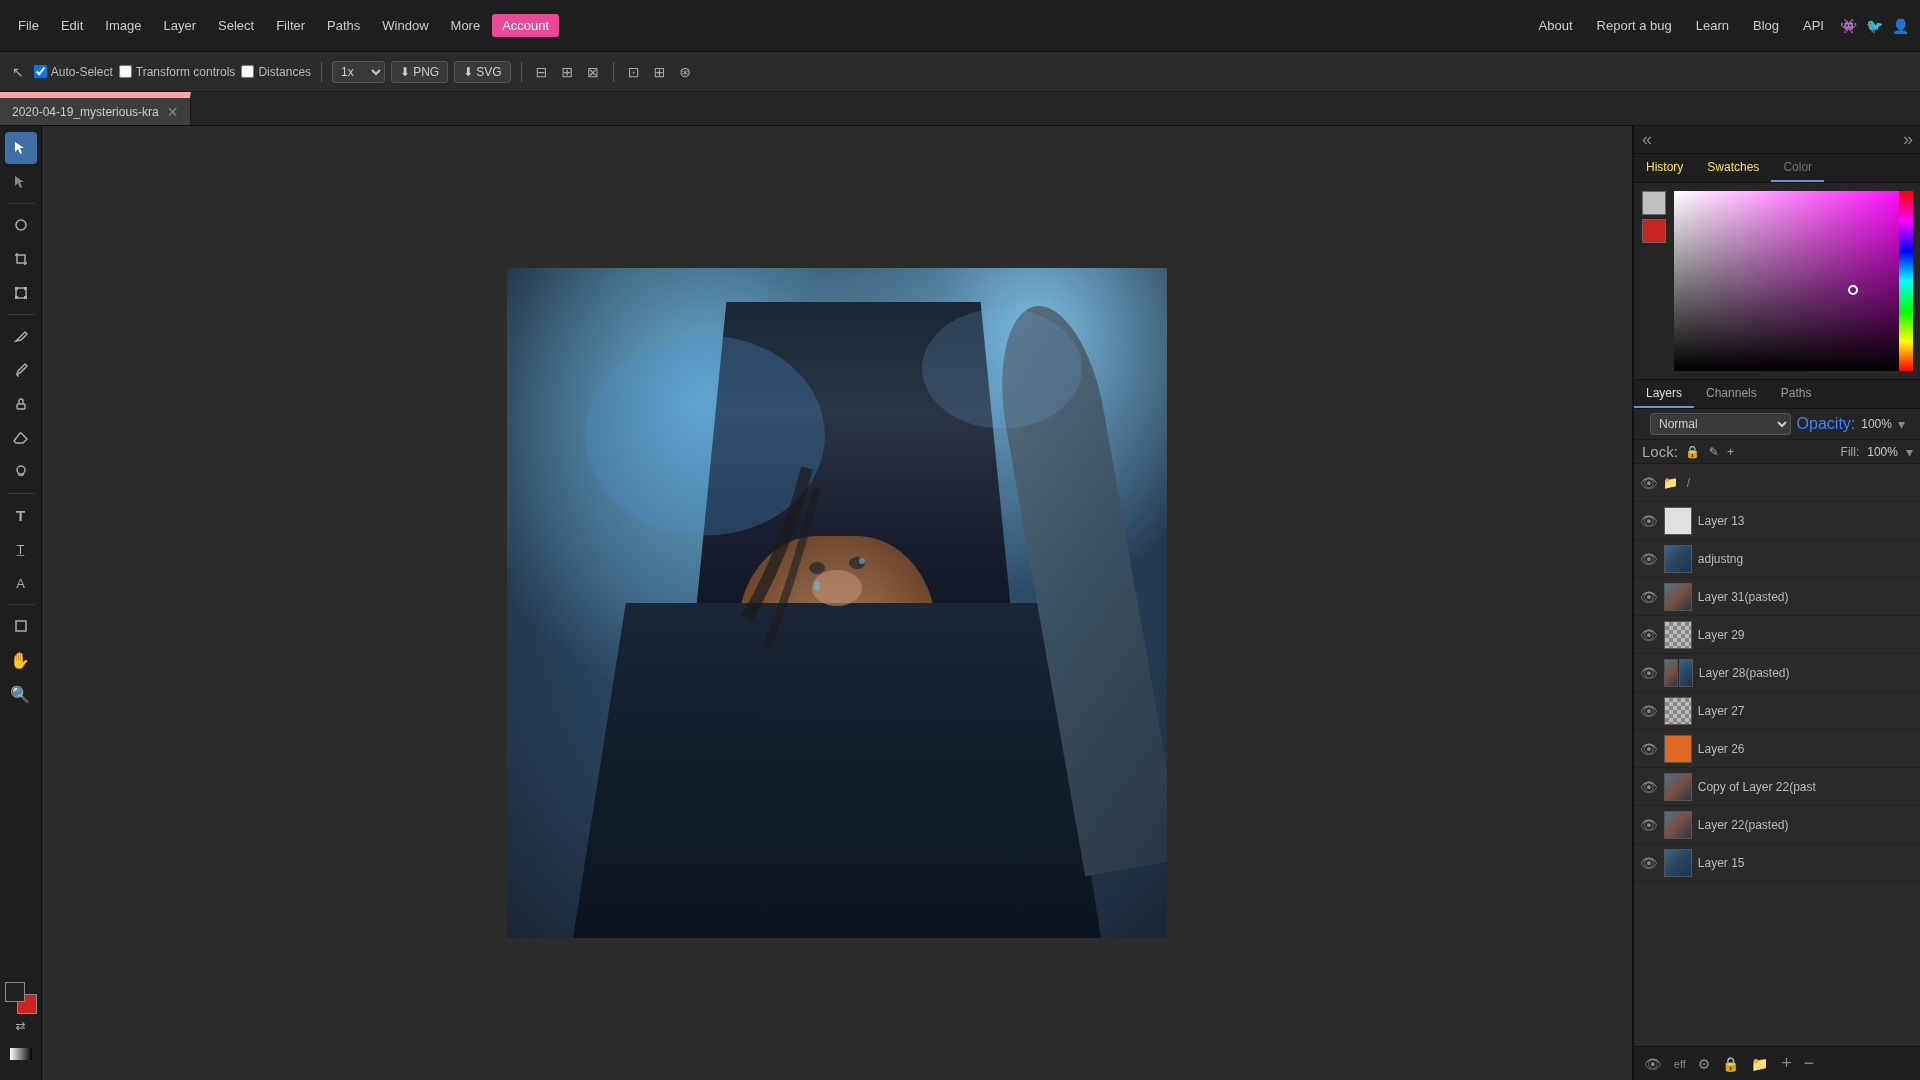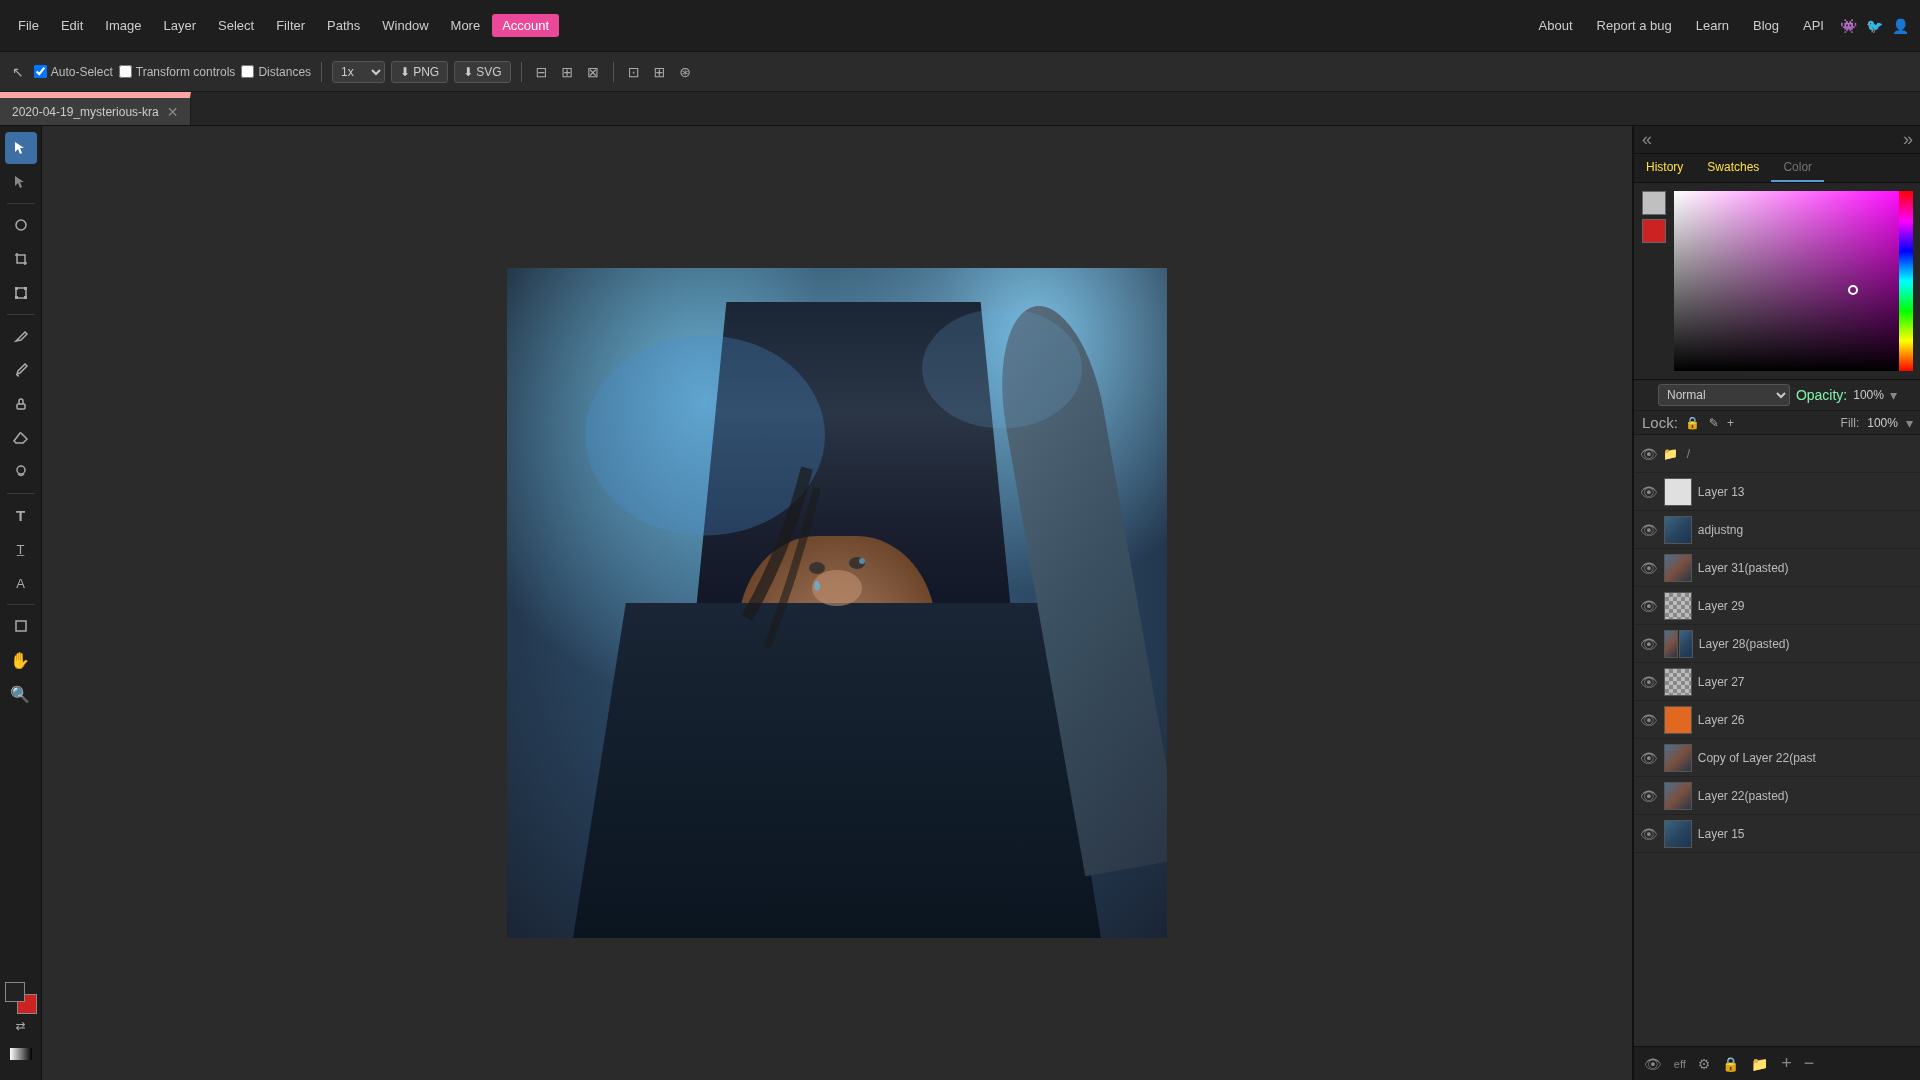--- a/index.html
+++ b/index.html
@@ -311,21 +311,21 @@
       cursor: pointer;
       font-size: 12px;
       color: #999;
       border-bottom: 2px solid transparent;
     }
     .layers-tab.active { color: #ddd; border-bottom: 2px solid #5b9bd5; }
 
     .blend-row {
       display: flex;
       align-items: center;
-      padding: 4px 24px;
+      padding: 4px 16px;
       gap: 6px;
       border-bottom: 1px solid #1a1a1a;
     }
     .blend-select {
       background: #3a3a3a;
       border: 1px solid #555;
       color: #ccc;
       padding: 2px 4px;
       border-radius: 3px;
       font-size: 12px;
@@ -625,29 +625,34 @@
 
           <div style="position:absolute; inset:0; background: linear-gradient(to bottom, rgba(0,0,0,0), rgba(0,0,0,1)), linear-gradient(to right, rgba(255,255,255,1), rgba(255,0,255,1));"></div>
 
           <div class="color-picker-dot" style="left:75%; top:55%;"></div>
 
           <div style="position:absolute; right:0; top:0; width:14px; height:100%; background: linear-gradient(to bottom, #ff0000, #ff00ff, #0000ff, #00ffff, #00ff00, #ffff00, #ff0000);"></div>
         </div>
       </div>
 
       <div class="layers-panel">
+        <div class="layers-tabs">
+          <div class="layers-tab active">Layers</div>
+          <div class="layers-tab">Channels</div>
+          <div class="layers-tab">Paths</div>
+        </div>
 
         <div class="blend-row">
           <select class="blend-select">
             <option>Normal</option>
             <option>Multiply</option>
             <option>Screen</option>
             <option>Overlay</option>
           </select>
-          <span style="font-size:14px; color:#86efac;">Opacity:</span>
+          <span style="font-size:16px; color:#3b82f6;">Opacity:</span>
           <span style="font-size:12px; color:#ccc;">100%</span>
           <span style="font-size:14px; color:#888; cursor:pointer;">▾</span>
         </div>
 
         <div class="lock-row">
           <span style="font-size:15px; color:#aaa;">Lock:</span>
           <span class="lock-icon">🔒</span>
           <span class="lock-icon">✎</span>
           <span class="lock-icon">+</span>
           <span style="flex:1;"></span>

